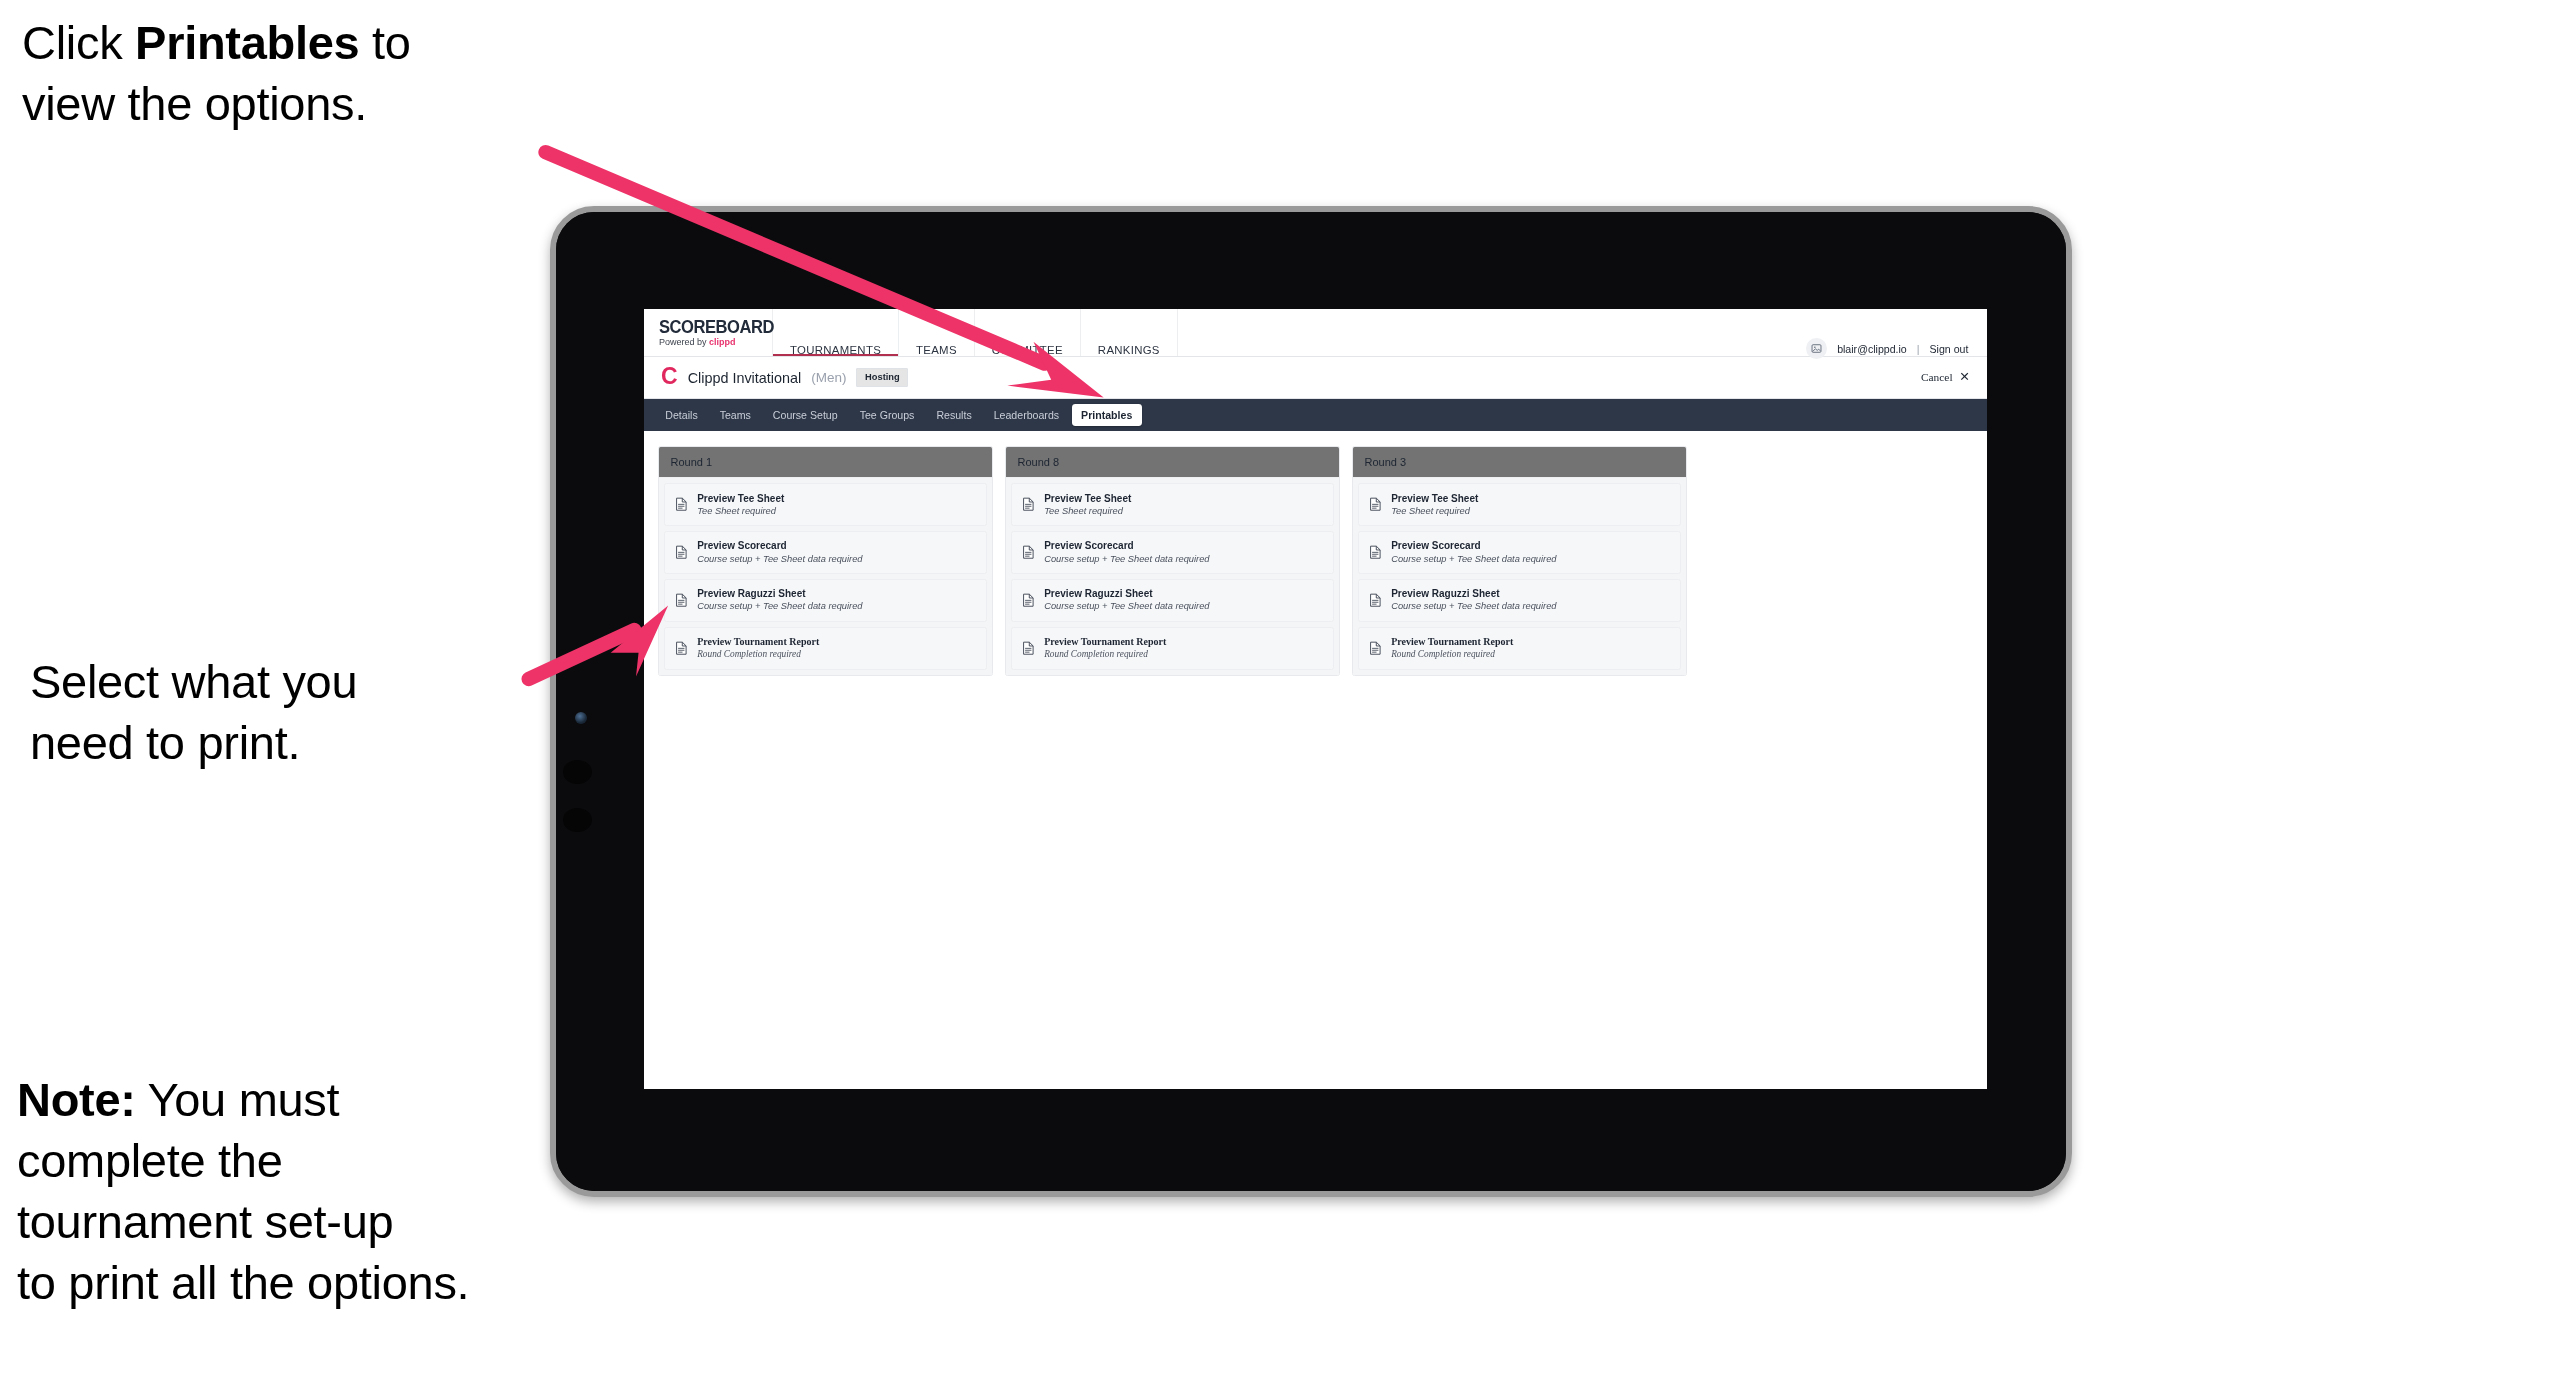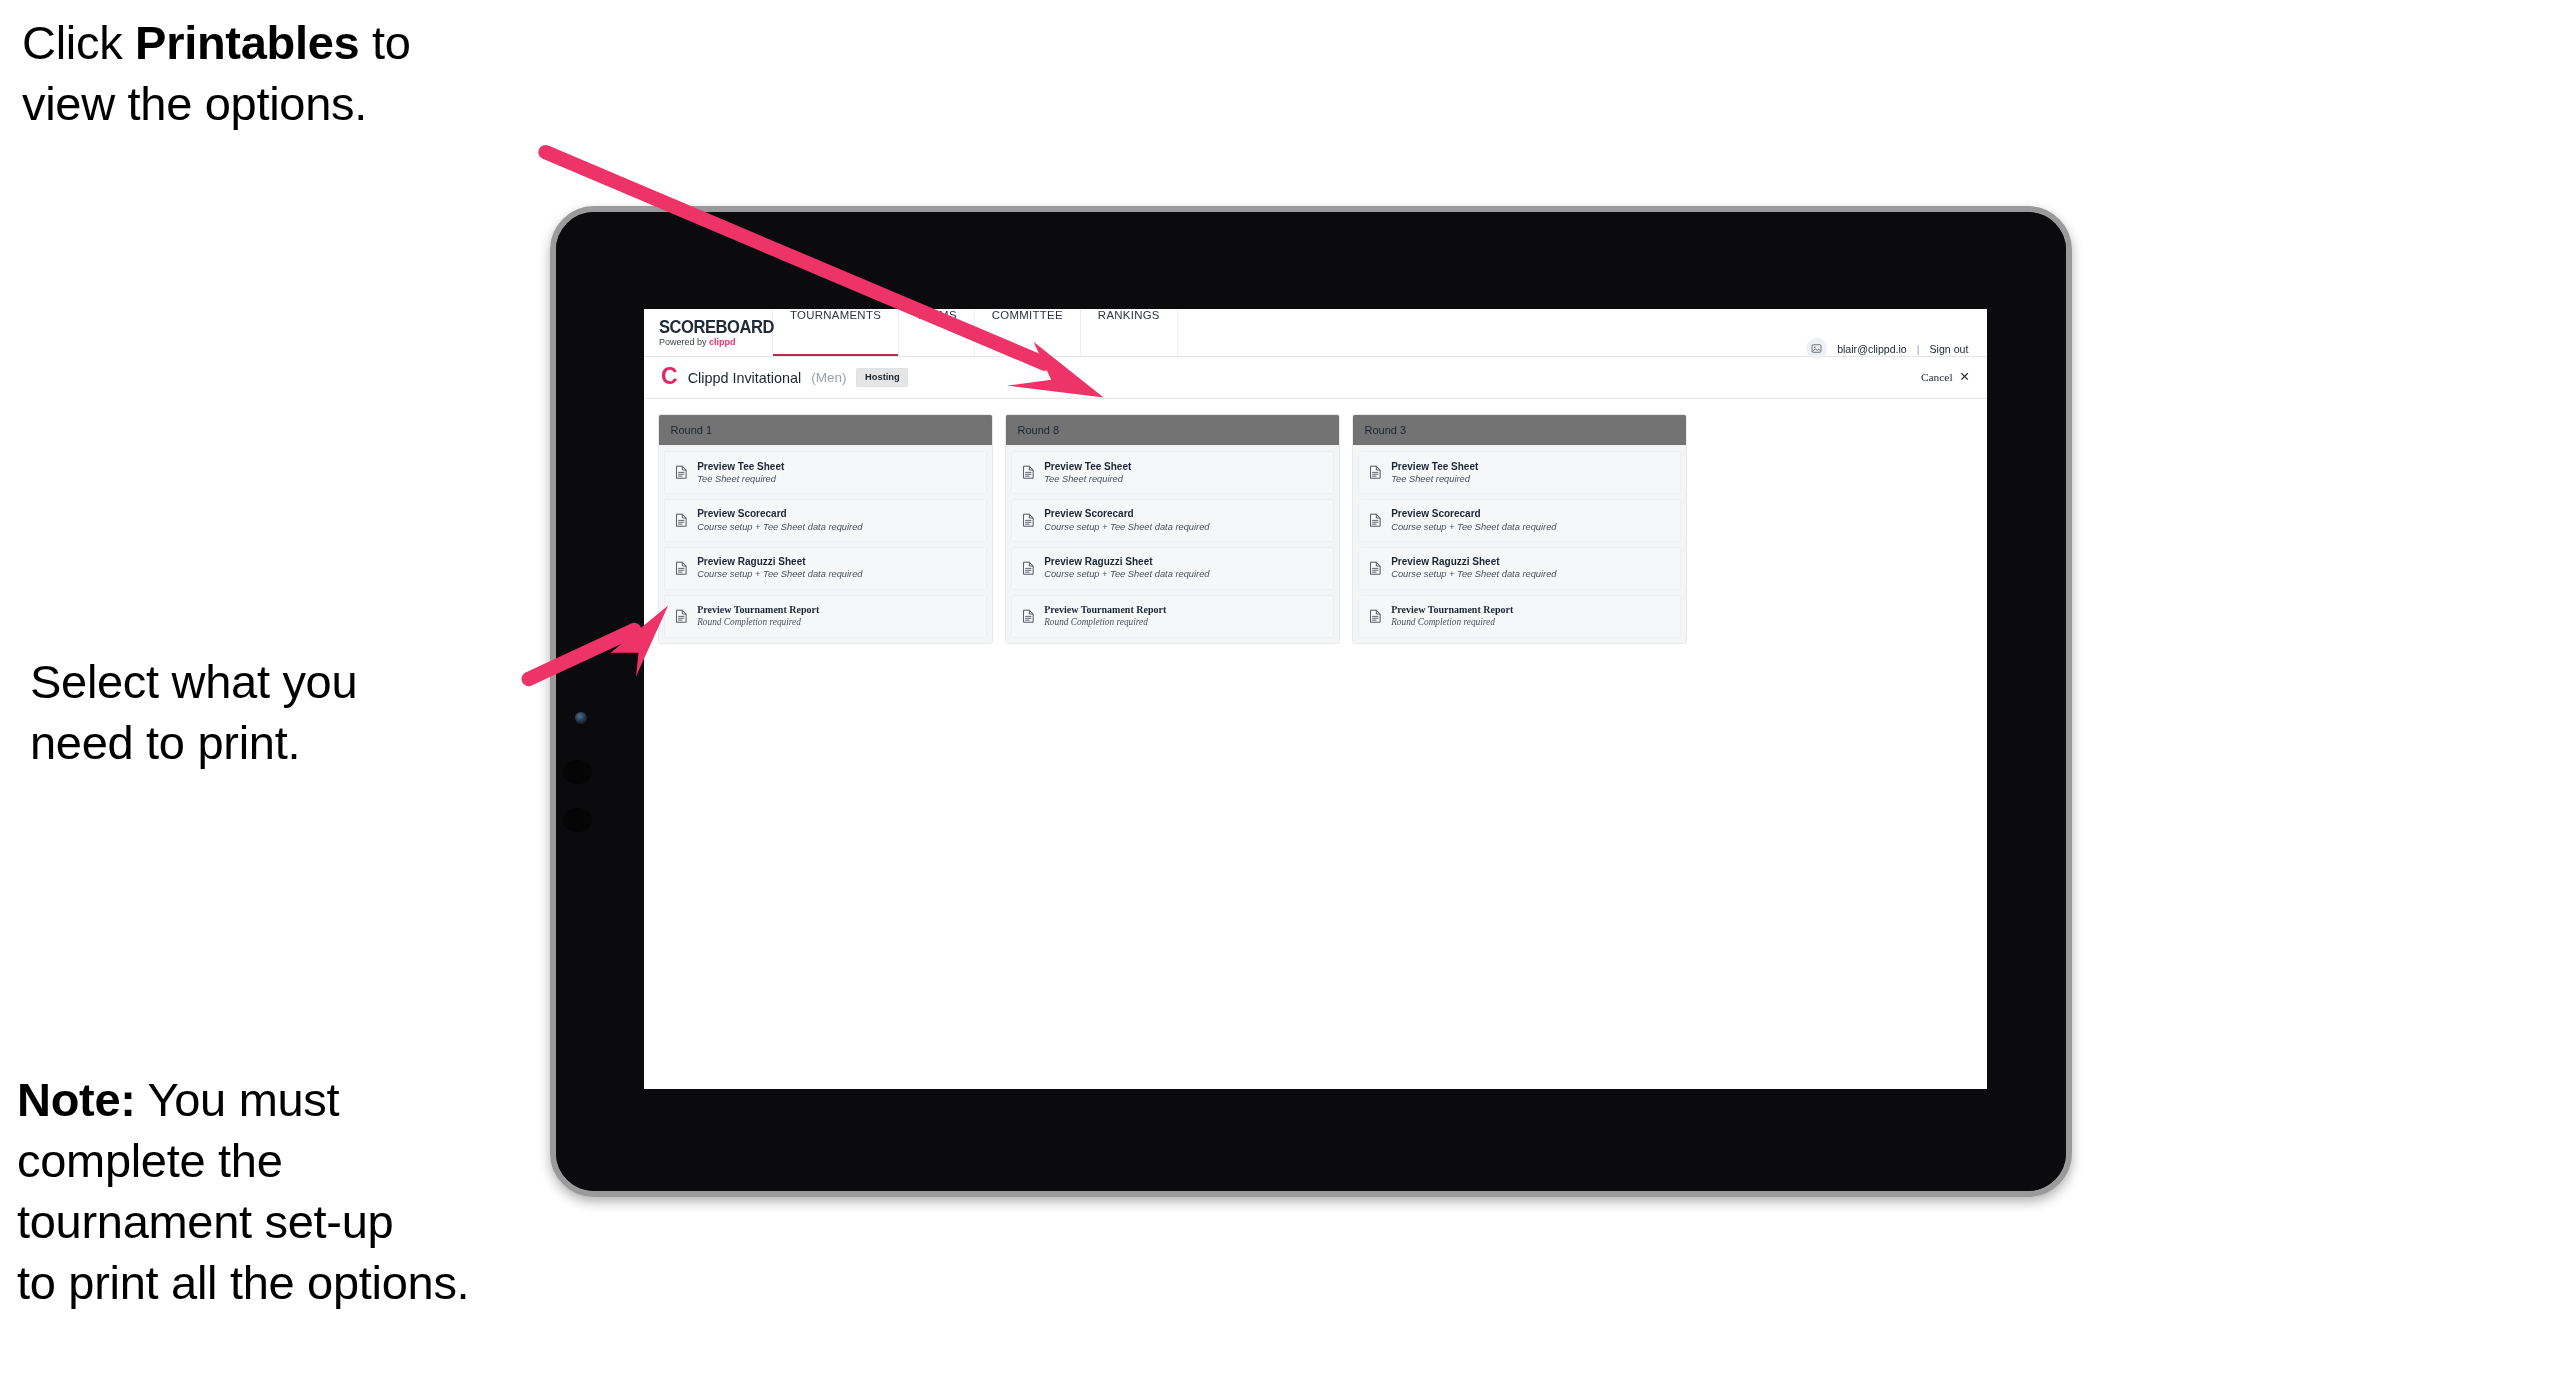--- a/index.html
+++ b/index.html
@@ -122,21 +122,21 @@
     color: #3a3f4a;
     margin-top: 2.5px;
     line-height: 1;
     white-space: nowrap;
   }
   #logo-sub .brand { color: #e8336e; font-weight: 700; }
 
   #main-nav { display: flex; align-items: stretch; }
   .nav-item {
     display: flex;
-    align-items: flex-start;
+    align-items: flex-end;
     padding: 0 17px;
     font-size: 11.4px;
     letter-spacing: 0.3px;
     color: #2c3340;
     border-right: 0.8px solid #eceef0;
     position: relative;
     cursor: pointer;
     white-space: nowrap;
   }
   .nav-item.active::after {
@@ -343,20 +343,29 @@
       <div id="clippd-c">C</div>
       <div id="tourn-name">Clippd Invitational</div>
       <div id="tourn-gender">(Men)</div>
       <div id="hosting-badge">Hosting</div>
       <div id="cancel-btn">
         <span>Cancel</span>
         <span id="cancel-x">✕</span>
       </div>
     </div>
 
+    <div id="tab-strip">
+      <div class="tab"><span>Details</span></div>
+      <div class="tab"><span>Teams</span></div>
+      <div class="tab"><span>Course Setup</span></div>
+      <div class="tab"><span>Tee Groups</span></div>
+      <div class="tab"><span>Results</span></div>
+      <div class="tab"><span>Leaderboards</span></div>
+      <div class="tab active"><span>Printables</span></div>
+    </div>
 
     <div id="content">
 
       <div class="round-col">
         <div class="round-head">Round 1</div>
         <div class="round-body">
           <div class="print-row">
             <span class="doc-icon"><svg width="12.7" height="14.4" viewBox="0 0 16 18">
                   <path d="M2 1.4h7.2L14 6.1v10.5H2z" fill="#fff" stroke="#4a515d" stroke-width="1.25" stroke-linejoin="round"></path>
                   <path d="M9.2 1.4v4.8H14" fill="none" stroke="#4a515d" stroke-width="1.25" stroke-linejoin="round"></path>

